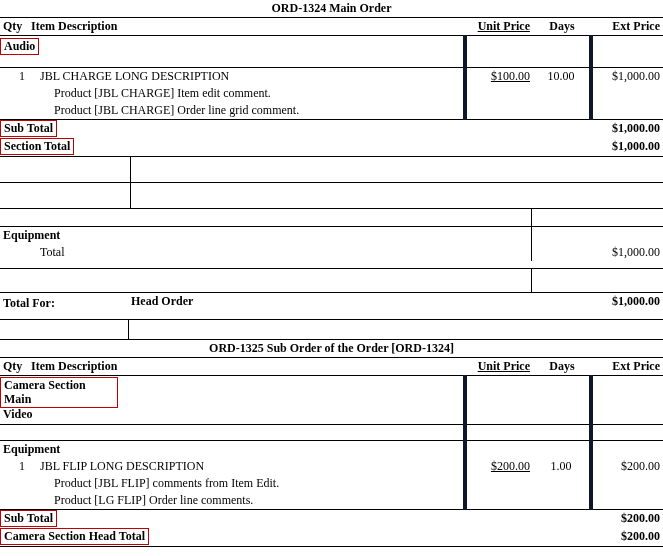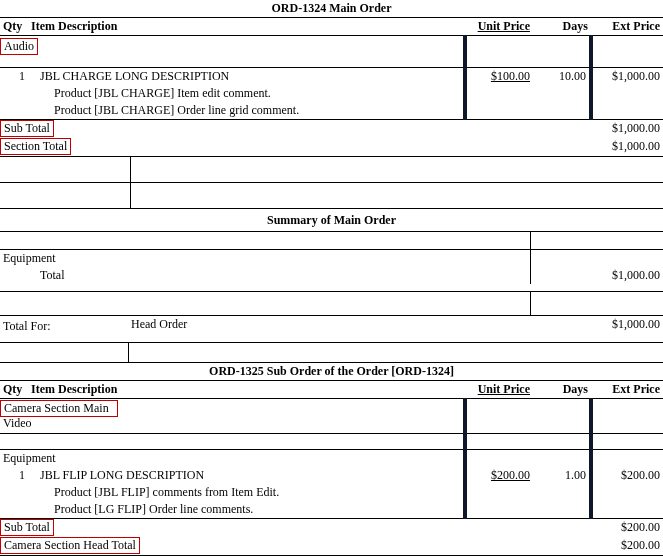--- a/index.html
+++ b/index.html
@@ -28,23 +28,23 @@
   table.doc td {
     vertical-align: top;
     padding: 1px 3px 2px 3px;
     line-height: 14px;
     font-size: 12px;
   }
   
   .c-qty { width: 28px; text-align: right; }
   .c-desc { }
   .c-unit { width: 68px; text-align: right; text-decoration: underline; }
-  .c-days { width: 58px; text-align: right; }
+  .c-days { width: 58px; text-align: center; }
   .c-ext { width: 72px; text-align: right; }
-  .bold { font-weight: normal; }
+  .bold { font-weight: bold; }
   .title-row td {
     text-align: center;
     font-weight: bold;
     font-size: 12.5px;
     padding-top: 2px;
     padding-bottom: 3px;
   }
   .hdr td {
     font-weight: bold;
     border-bottom: 1px solid #000;
@@ -165,23 +165,20 @@
     </table>
 
   <table class="doc">
     <colgroup>
         <col style="width:28px">
         <col>
         <col style="width:140px">
         <col style="width:132px">
       </colgroup>
     <tbody>
-        <tr class="title-row">
-      <td colspan="4" style="border-bottom:1px solid #000;padding-top:4px;padding-bottom:4px">Summary  of Main  Order</td>
-    </tr>
     <tr>
       <td colspan="3" style="height:14px;border-bottom:1px solid #000"></td>
       <td style="border-bottom:1px solid #000;border-left:1px solid #000"></td>
     </tr>
     <tr>
       <td colspan="3" class="bold">Equipment</td>
       <td style="border-left:1px solid #000"></td>
     </tr>
     <tr>
       <td></td>

